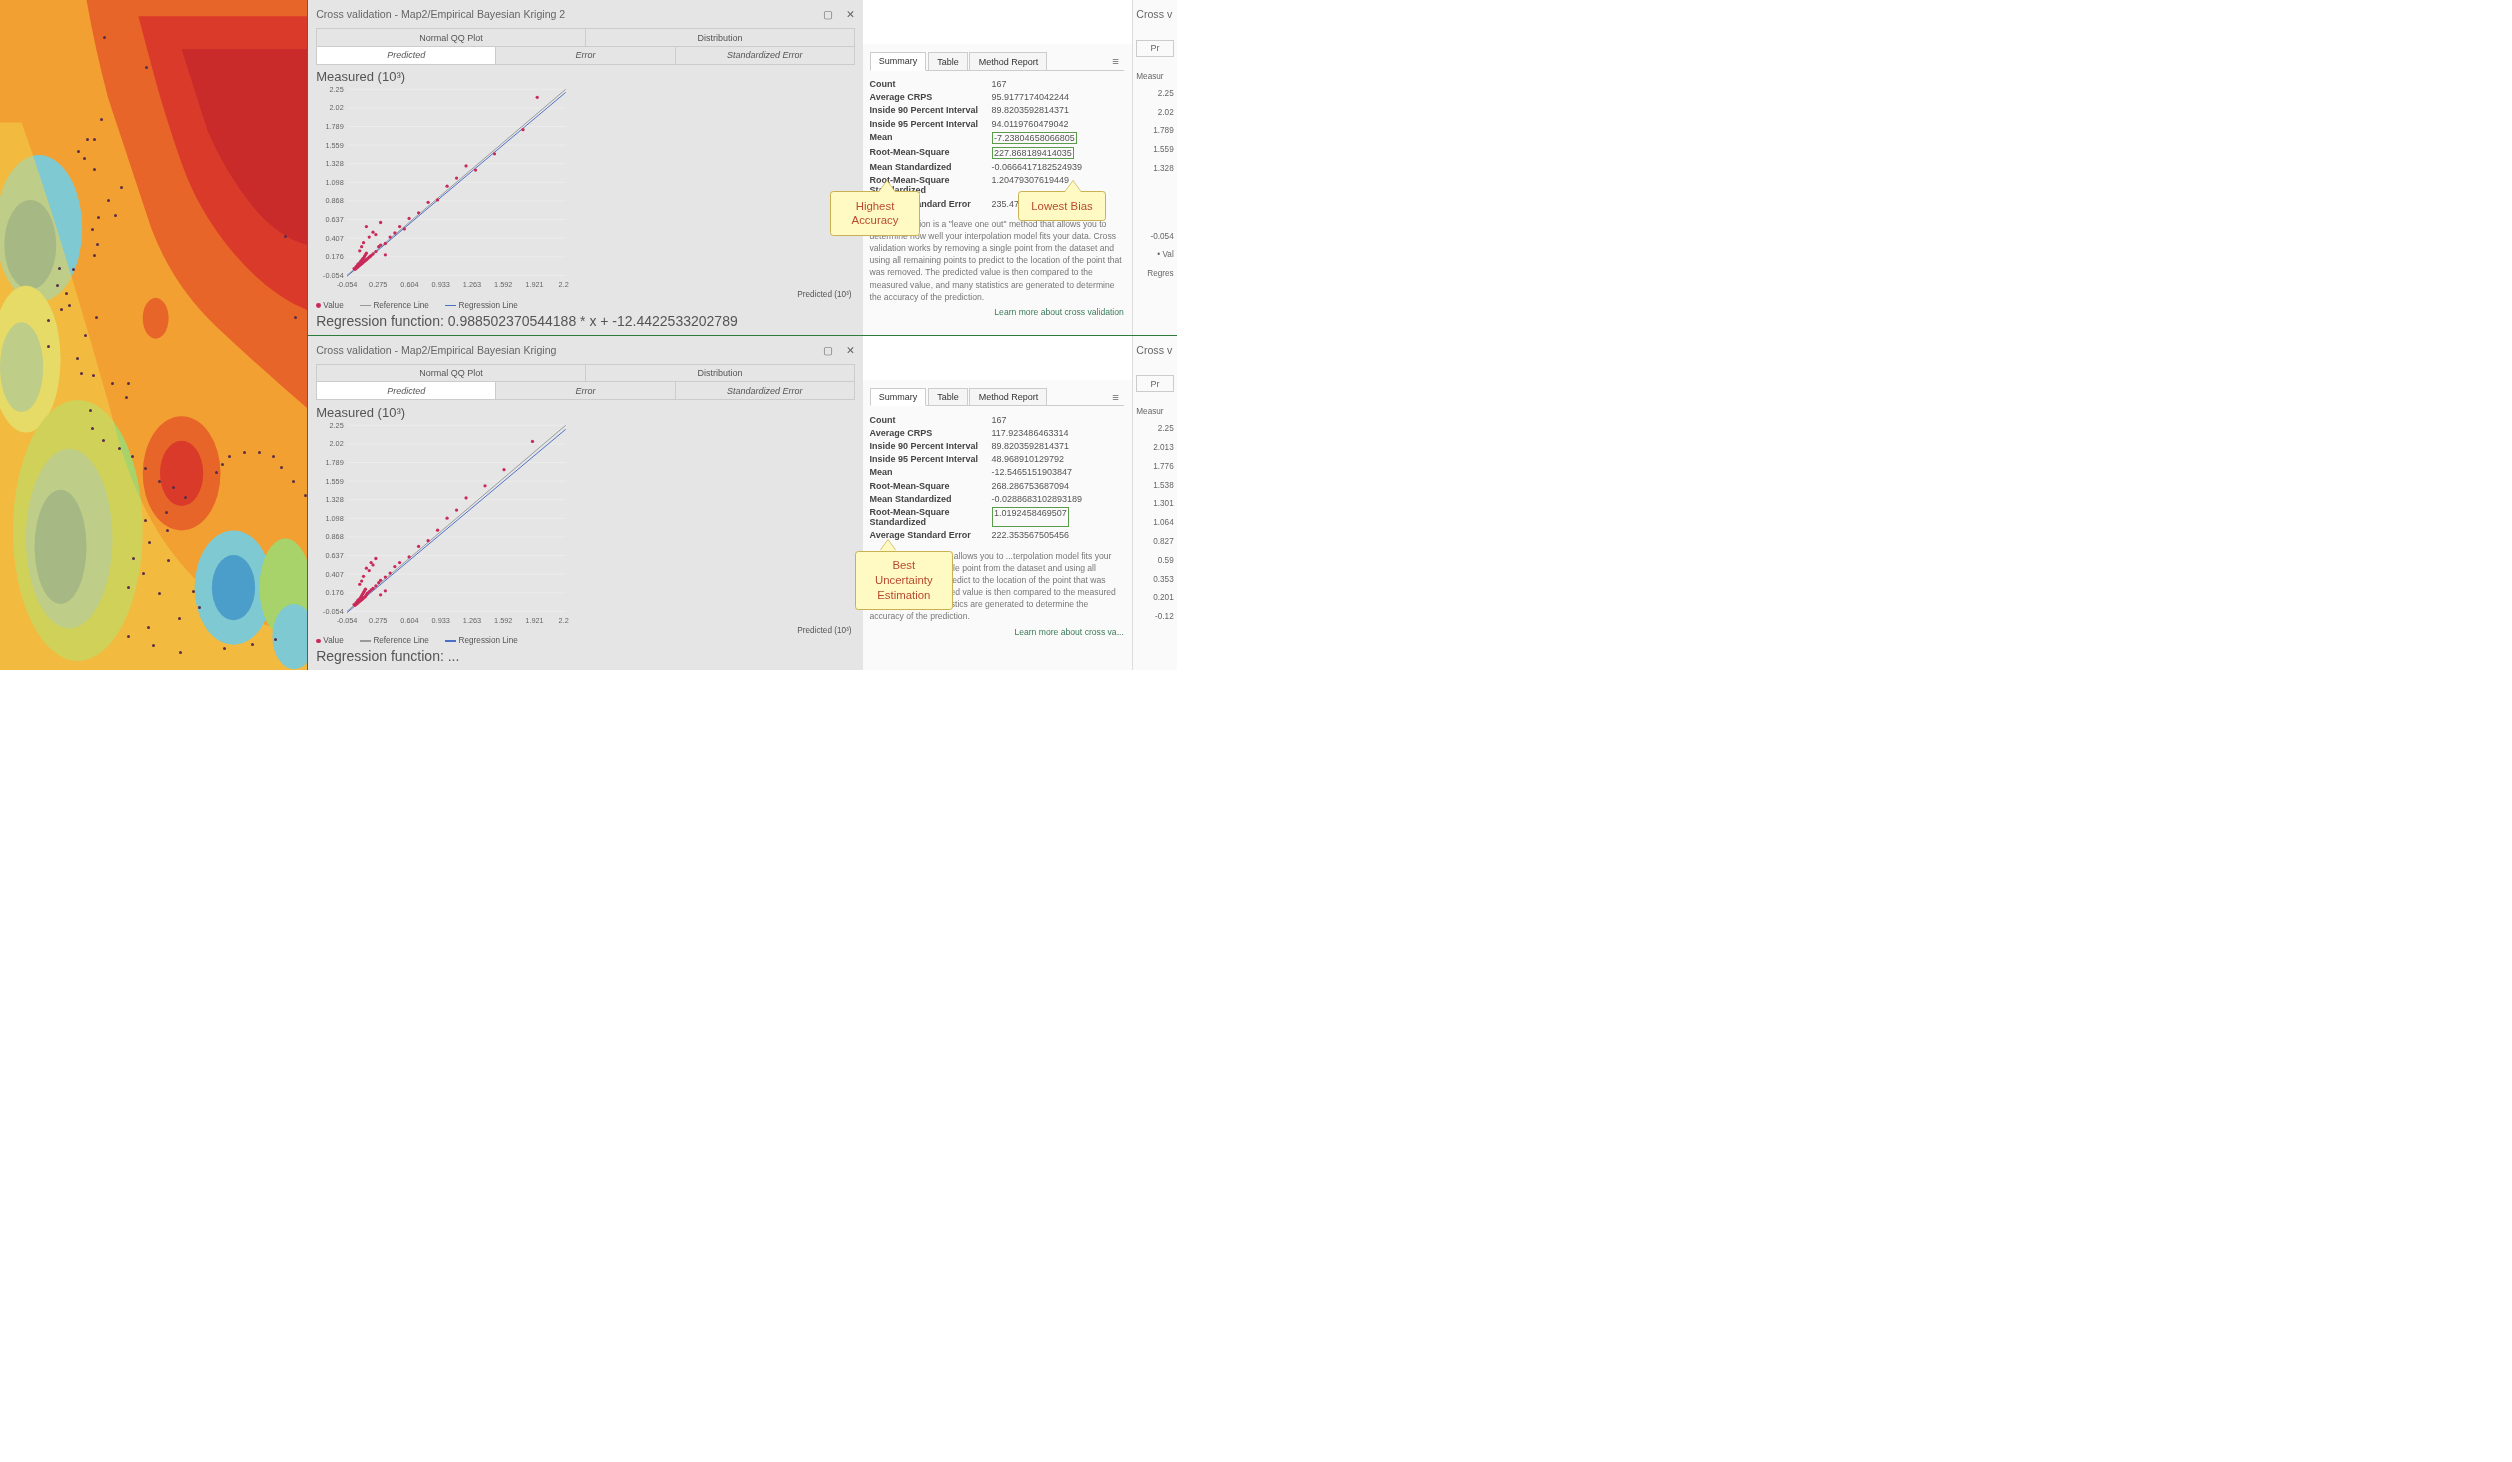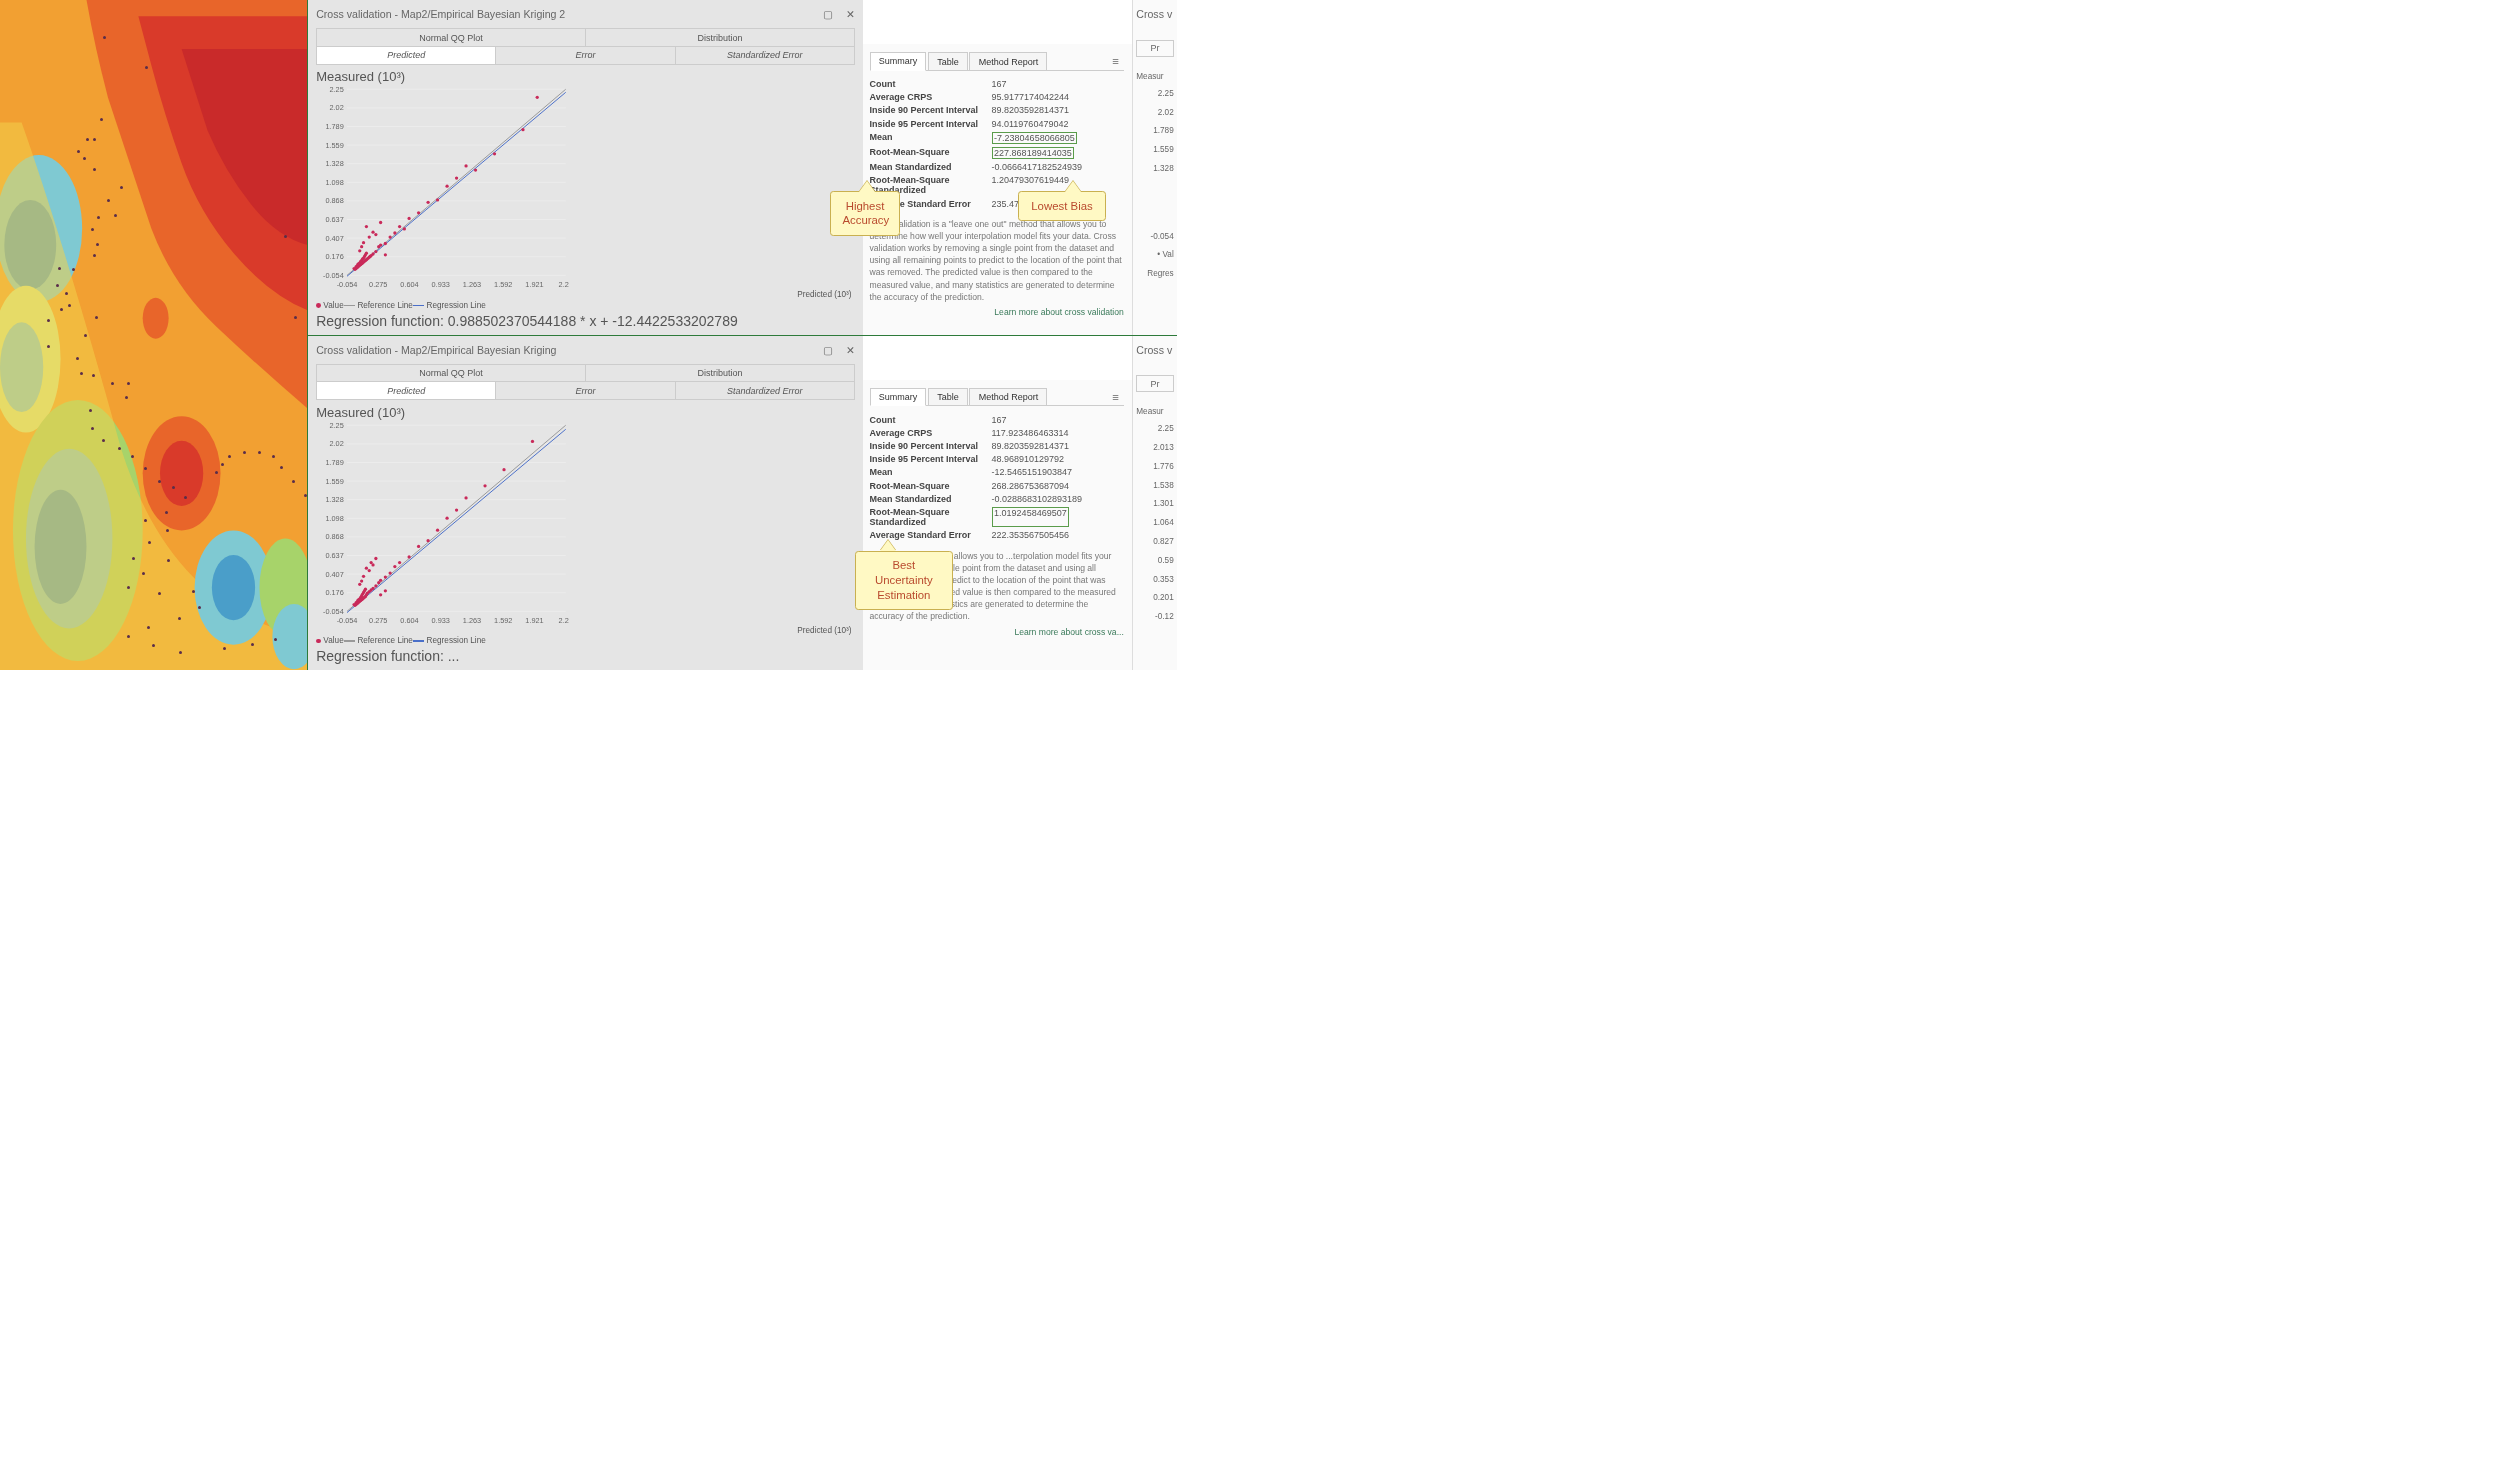--- a/index.html
+++ b/index.html
@@ -20,21 +20,21 @@
 .tab:last-child { border-right: none; }
 .tab.active { background: #fff; }
 .two-tab-row { display: flex; border: 0.8px solid #ccc; border-bottom: none; }
 .two-tab-row .tab { flex: 1; }
 .three-tab-row { display: flex; border: 0.8px solid #ccc; font-style: italic; }
 .three-tab-row .tab { flex: 1; }
 .chart-area { position: relative; margin-top: 4.9px; }
 .axis-label-y { font-size: 13px; color: #555; margin-bottom: 1.6px; }
 .chart-svg { display: block; }
 .axis-label-x { font-size: 8.2px; color: #555; text-align: right; padding-right: 3.3px; }
-.legend-row { font-size: 8.2px; color: #555; padding: 1.6px 0; display: flex; gap: 0; align-items: center; }
+.legend-row { font-size: 8.2px; color: #555; padding: 1.6px 0; display: flex; gap: 16px; align-items: center; }
 .legend-dot { display: inline-block; width: 4.9px; height: 4.9px; background: #c92a5a; border-radius: 50%; vertical-align: middle; }
 .legend-line { display: inline-block; width: 11.4px; height: 1.6px; background: #999; vertical-align: middle; }
 .legend-line.blue { background: #4a6fc9; }
 .regression { font-size: 14px; color: #555; padding-top: 1.6px; }
 .summary-pane { width: 294px; padding: 8.2px 8.2px 3.3px 6.5px; background: #fafafa; position: relative; margin-top: 44px; }
 .summary-tabs { display: flex; border-bottom: 0.8px solid #ccc; align-items: center; }
 .s-tab { padding: 3.3px 8.2px; border: 0.8px solid #ccc; border-bottom: none; margin-right: 1.6px; font-size: 9px; cursor: pointer; background: #f5f5f5; }
 .s-tab.active { background: #fff; border-bottom: 0.8px solid #fff; margin-bottom: -0.8px; }
 .hamburger { margin-left: auto; font-size: 11.4px; color: #666; padding: 0 4.9px; cursor: pointer; }
 .stat-table { margin-top: 6.5px; }
@@ -339,21 +339,21 @@
               <div class="stat-value">1.20479307619449</div>
             </div>
             <div class="stat-row">
               <div class="stat-label">Average Standard Error</div>
               <div class="stat-value">235.478899...</div>
             </div>
           </div>
         <div class="help-text">Cross validation is a "leave one out" method that allows you to determine how well your interpolation model fits your data. Cross validation works by removing a single point from the dataset and using all remaining points to predict to the location of the point that was removed. The predicted value is then compared to the measured value, and many statistics are generated to determine the accuracy of the prediction.</div>
         <div class="learn-link">Learn more about cross validation</div>
 
-        <div class="callout top-right" style="top:147px; left:-33px; width:70px;"><span style="white-space:pre-line;">Highest
+        <div class="callout top-right" style="top:147px; left:-33px; width:90px;"><span style="white-space:pre-line;">Highest
 Accuracy</span></div>
         <div class="callout top-right" style="top:147px; left:155px; width:88px;"><span>Lowest Bias</span></div>
       </div>
 
       <div class="extra-strip">
         <div class="et-title">Cross v</div>
         <div class="et-tab">Pr</div>
         <div style="font-size:8.2px;margin:3.3px 0;">Measur</div>
         <div class="et-ticks" id="extra-ticks1">
             <div>2.25</div>

